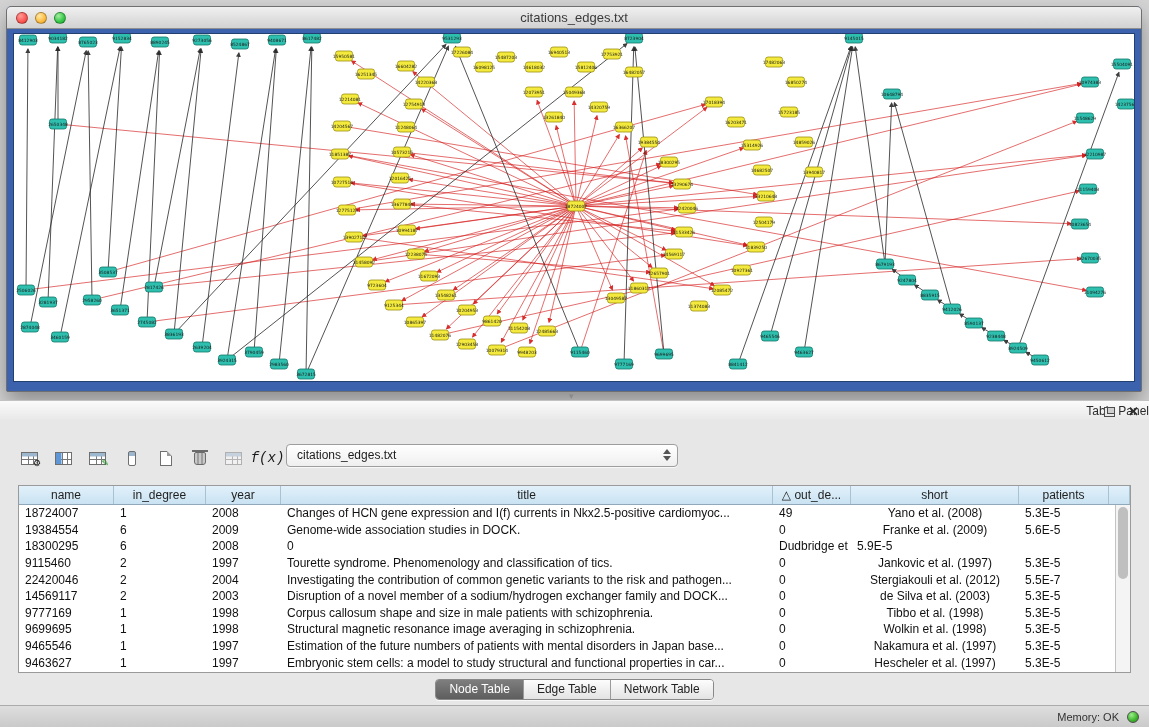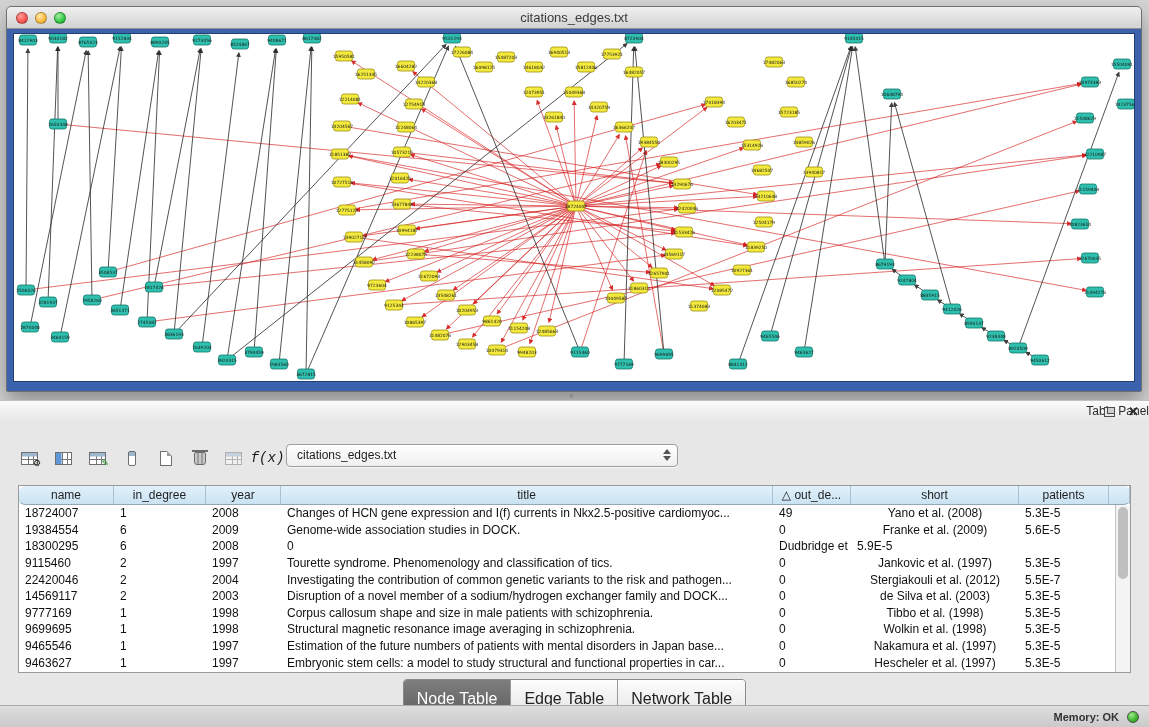--- a/index.html
+++ b/index.html
@@ -89,40 +89,40 @@
   }
   .dd-arrows { position:absolute; right:6px; top:4px; display:flex; flex-direction:column; gap:2px; }
   .dd-arrows span { width:0; height:0; border-left:4px solid transparent; border-right:4px solid transparent; }
   .dd-up { border-bottom:5px solid #555; }
   .dd-down { border-top:5px solid #555; }
 
   
   .tbl { position:absolute; left:18px; top:64px; width:1113px; height:188px;
     background:#fff; border:1px solid #9a9a9a; overflow:hidden; }
   .tbl-head, .tbl-row { display:grid; grid-template-columns:95px 92px 75px 492px 78px 168px 90px 1fr; }
-  .tbl-head { height:19px; background:linear-gradient(#e2f1fb,#c9e2f2); border-bottom:1px solid #8fa9ba;border-radius:6px; }
+  .tbl-head { height:19px; background:linear-gradient(#e2f1fb,#c9e2f2); border-bottom:1px solid #8fa9ba; }
   .th { font-size:12px; line-height:18px; text-align:center; color:#1f1f1f;
     border-right:1px solid #a9c2d2; overflow:hidden; white-space:nowrap; }
   .tbl-row { height:16.6px; align-items:center; }
   .td { font-size:12px; padding:0 6px; white-space:nowrap; overflow:hidden; color:#111; }
   .td.center { text-align:center; }
   .vscroll { position:absolute; right:0; top:19px; bottom:0; width:15px; background:#f4f4f4; border-left:1px solid #c3c3c3; }
   .vthumb { position:absolute; left:2px; right:2px; top:2px; height:72px; border-radius:6px; background:#bfbfbf; }
 
   
   .tabs-row { position:absolute; left:0; right:0; top:258px; display:flex; justify-content:center; }
   .seg { display:flex; border:1px solid #898989; border-radius:4px; overflow:hidden; box-shadow:0 1px 0 rgba(255,255,255,.7); }
-  .seg-btn { font-size:16px; line-height:17px; padding:10px 13px; background:linear-gradient(#fdfdfd,#e3e3e3); color:#222; border-left:1px solid #9a9a9a; }
+  .seg-btn { font-size:12px; line-height:17px; padding:1px 13px; background:linear-gradient(#fdfdfd,#e3e3e3); color:#222; border-left:1px solid #9a9a9a; }
   .seg-btn:first-child { border-left:none; }
   .seg-btn.active { background:linear-gradient(#7e7e7e,#5e5e5e); color:#fff; }
 
   
   .status-bar { position:absolute; left:0; bottom:0; width:1149px; height:22px;
     background:linear-gradient(#dedede,#cacaca); border-top:1px solid #ababab;
-    display:flex; align-items:center; justify-content:flex-end; gap:8px; padding-right:10px;font-weight:bold; }
+    display:flex; align-items:center; justify-content:flex-end; gap:8px; padding-right:10px; }
   .mem-label { font-size:11px; color:#333; }
   .led { width:12px; height:12px; border-radius:50%; border:1px solid #4e4e4e;
     background:radial-gradient(circle at 35% 30%, #9bef8b, #3db32b 60%, #2a8c1e); }
 </style>
 </head>
 <body>
 
 <div class="net-window">
   <div class="titlebar">
     <div class="traffic">

